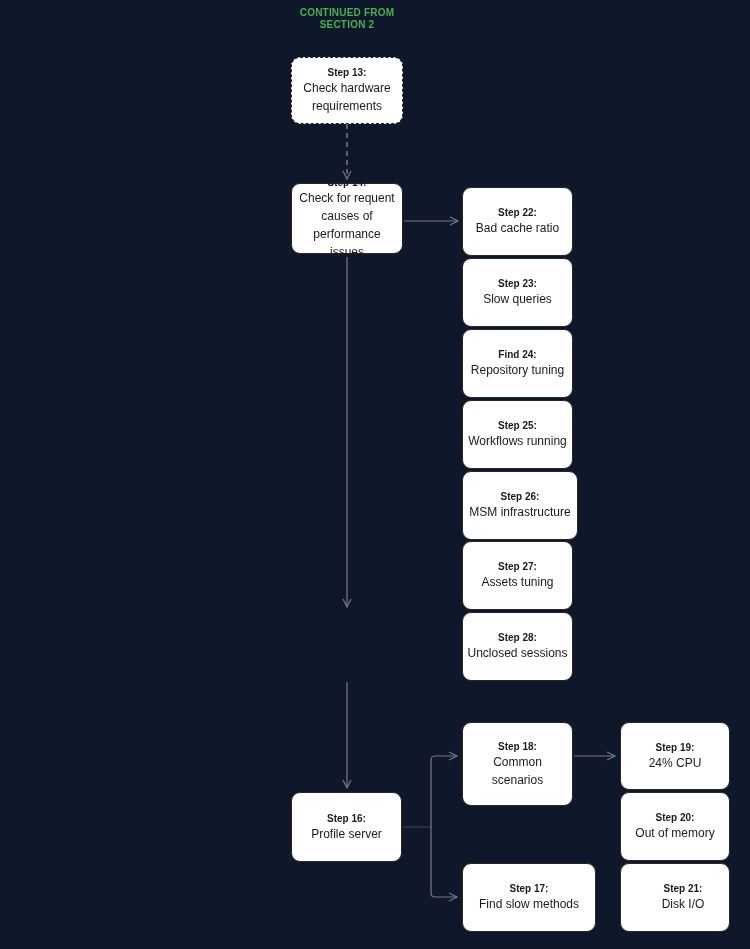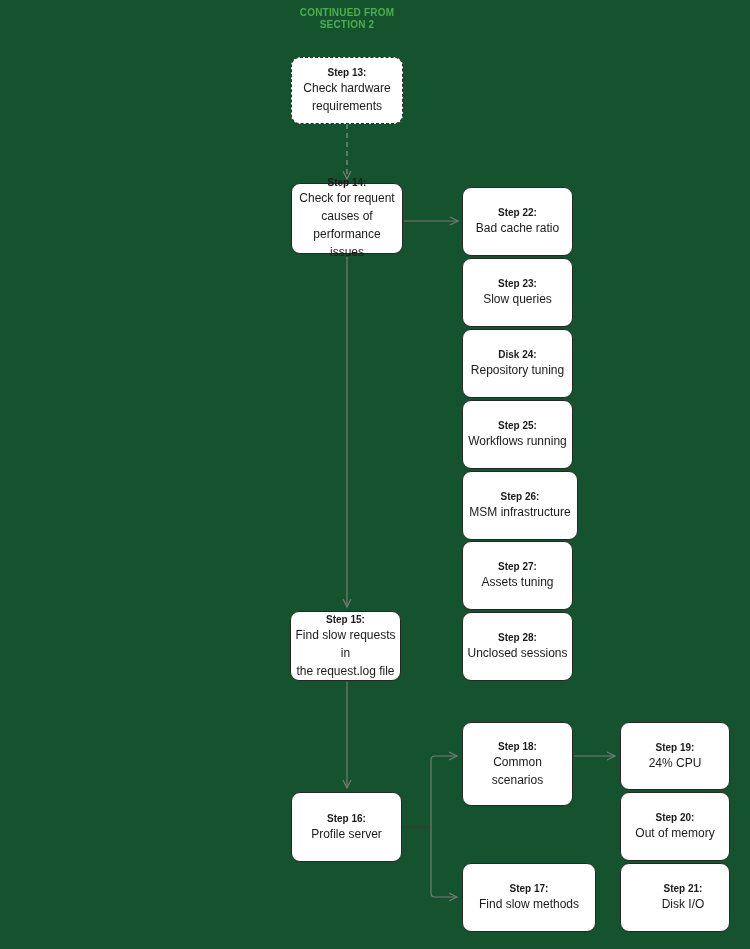--- a/index.html
+++ b/index.html
@@ -1,20 +1,20 @@
 <!DOCTYPE html>
 <html><head>
 <meta charset="utf-8">
 <style>
   html, body { margin: 0; padding: 0; background: #ffffff; }
   .canvas {
     position: relative;
     width: 750px;
     height: 949px;
-    background: #14532d;
+    background: #0f172a;
     font-family: "Liberation Sans", "DejaVu Sans", sans-serif;
     overflow: hidden;
   }
   svg.edges {
     position: absolute;
     left: 0; top: 0;
     width: 750px; height: 949px;
     z-index: 1;
   }
   .diagram-header {
@@ -108,43 +108,38 @@
 requirements</div>
   </div>
 
   <div class="node n14">
     <div class="node-title">Step 14:</div>
     <div class="node-desc">Check for requent
 causes of
 performance issues</div>
   </div>
 
-  <div class="node n15">
-    <div class="node-title">Step 15:</div>
-    <div class="node-desc">Find slow requests in
-the request.log file</div>
-  </div>
 
   <div class="node n16">
     <div class="node-title">Step 16:</div>
     <div class="node-desc">Profile server</div>
   </div>
 
   <div class="node n22">
     <div class="node-title">Step 22:</div>
     <div class="node-desc">Bad cache ratio</div>
   </div>
 
   <div class="node n23">
     <div class="node-title">Step 23:</div>
     <div class="node-desc">Slow queries</div>
   </div>
 
   <div class="node n24">
-    <div class="node-title">Disk 24:</div>
+    <div class="node-title">Find 24:</div>
     <div class="node-desc">Repository tuning</div>
   </div>
 
   <div class="node n25">
     <div class="node-title">Step 25:</div>
     <div class="node-desc">Workflows running</div>
   </div>
 
   <div class="node n26">
     <div class="node-title">Step 26:</div>

